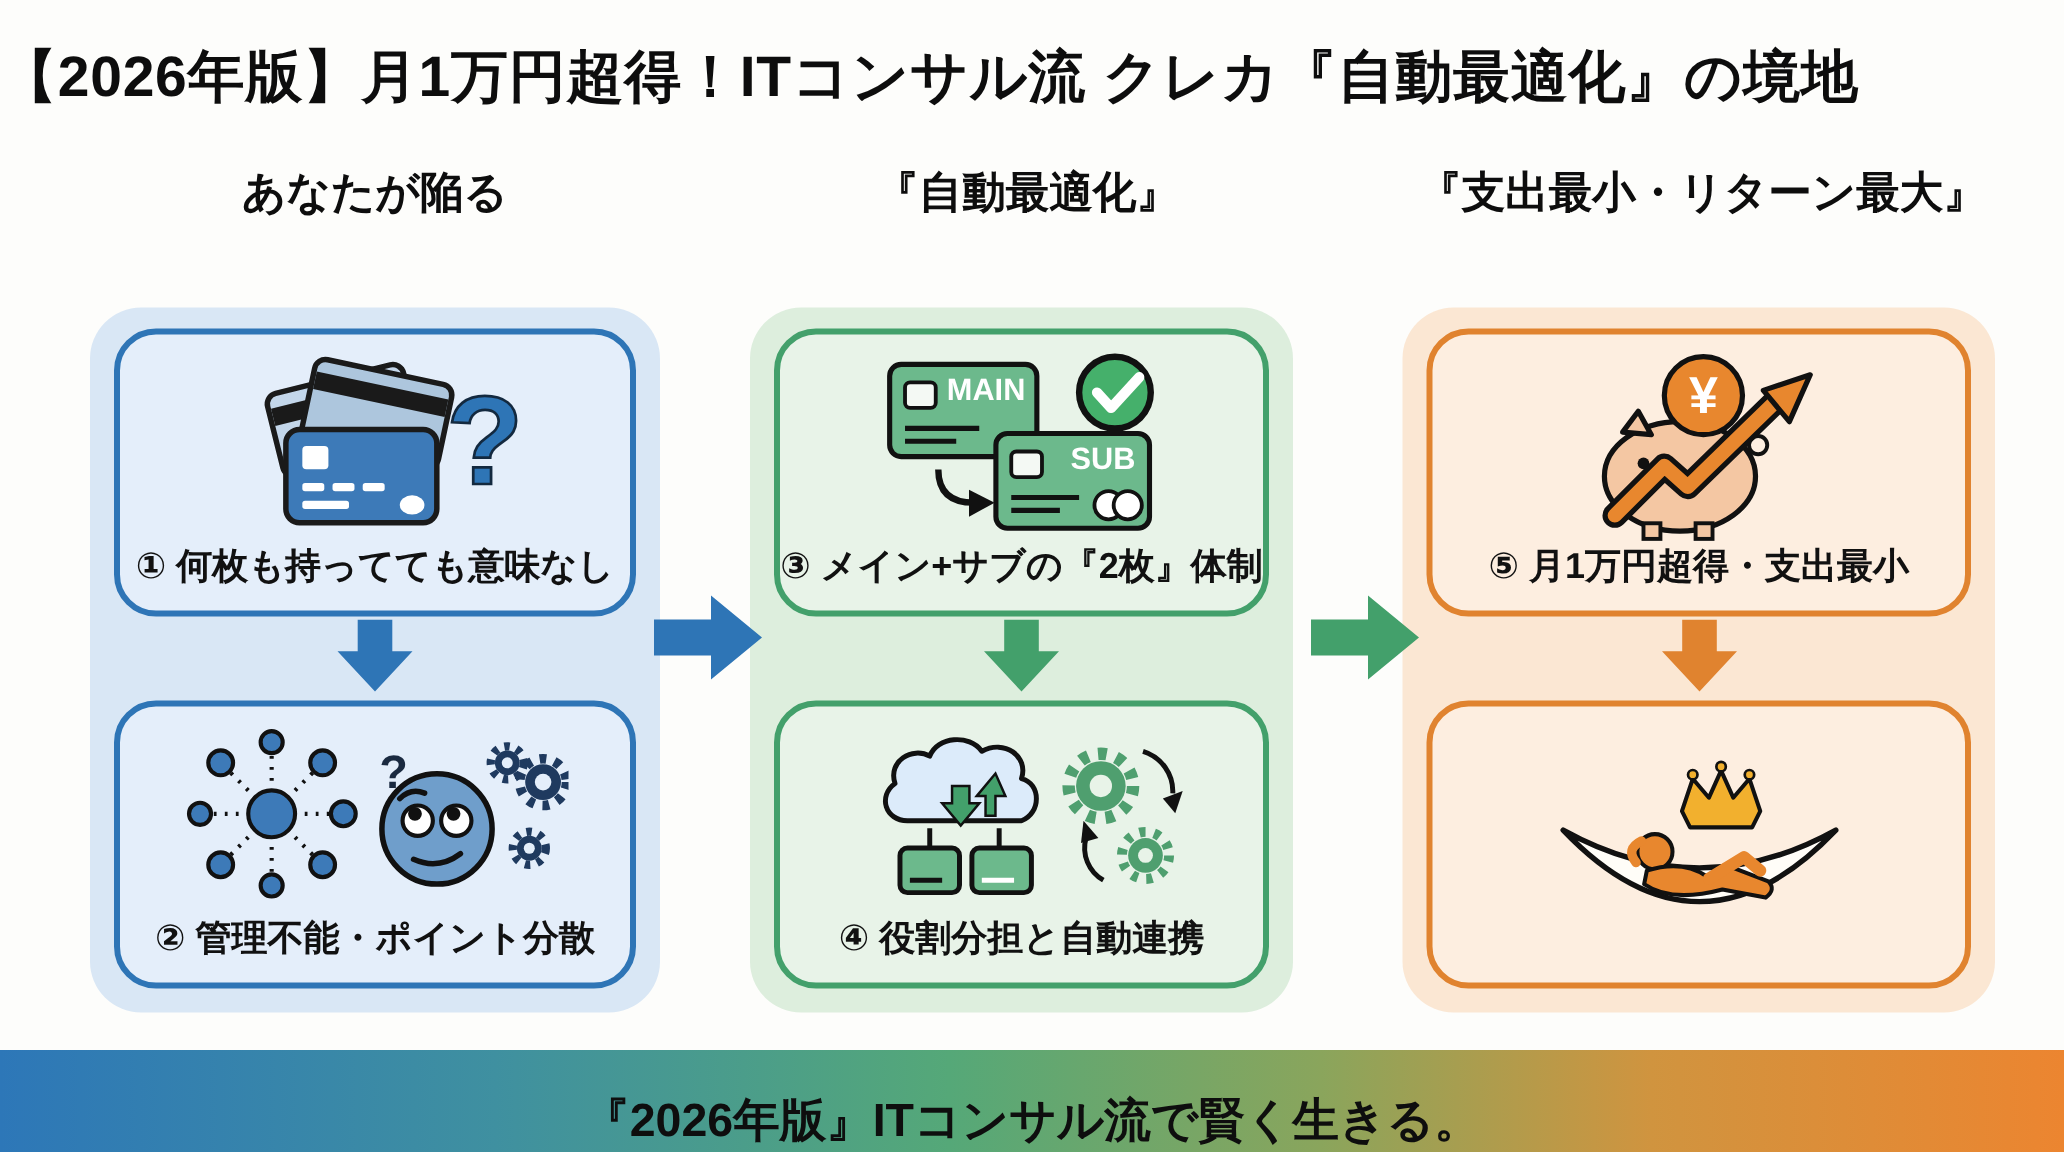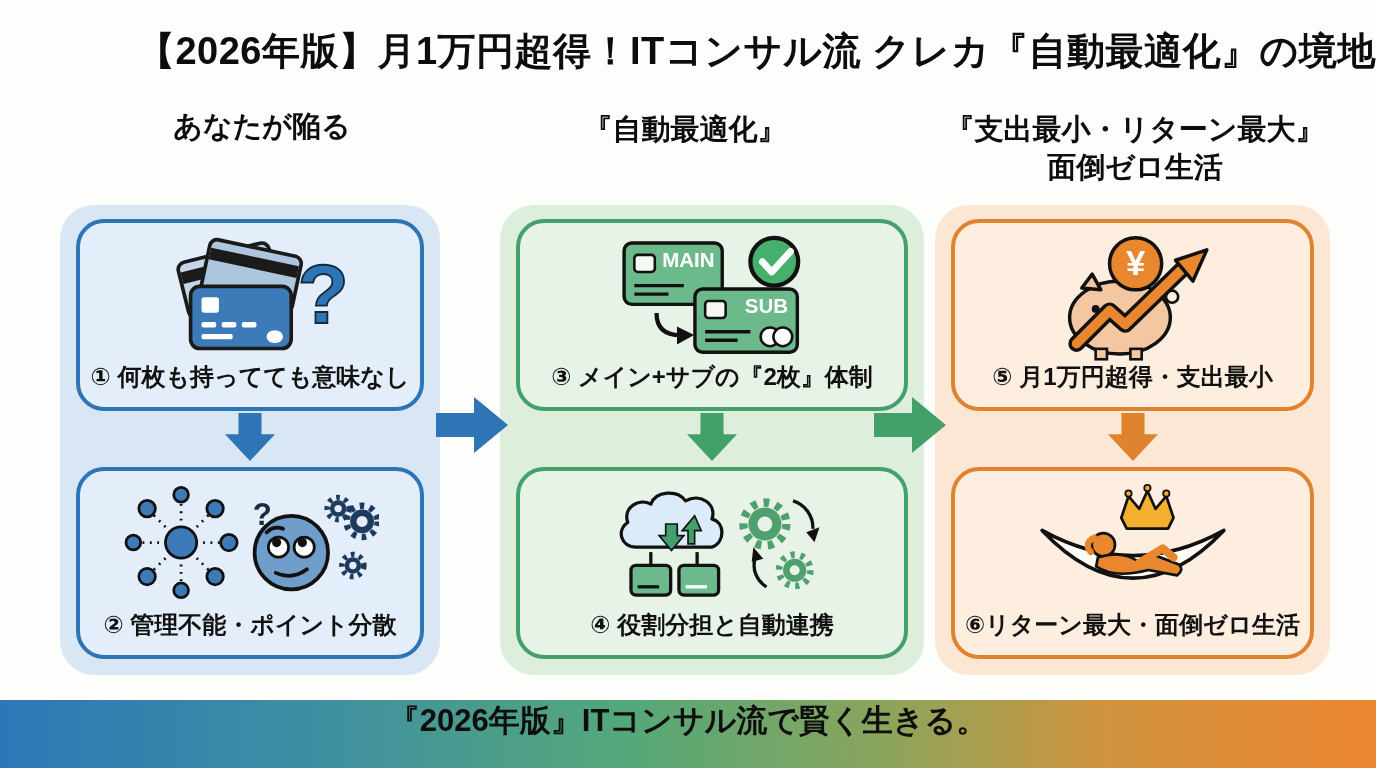--- a/index.html
+++ b/index.html
@@ -3,33 +3,33 @@
 <meta charset="utf-8">
 <style>
   html,body{margin:0;padding:0;}
   body{
     width:1376px;height:768px;position:relative;overflow:hidden;
     background:#fdfdfb;
     font-family:"Liberation Sans","DejaVu Sans",sans-serif;
     color:#0d0d0d;
   }
   .main-title{
-    position:absolute;top:26px;left:0;right:0;text-align:right;
+    position:absolute;top:26px;left:0;right:0;text-align:left;
     font-size:38px;font-weight:800;letter-spacing:0.5px;
   }
   .col-heading{
     position:absolute;top:110px;text-align:center;
     font-weight:800;font-size:29px;line-height:1.32;
   }
-  #heading-0{left:52px;width:420px;font-family:Liberation Mono, monospace;}
+  #heading-0{left:40px;width:420px;}
   #heading-1{left:480px;width:410px;}
   #heading-2{left:905px;width:460px;}
   .panel{position:absolute;top:205px;height:470px;border-radius:34px;}
   #panel-0{left:60px;width:380px;background:#d9e7f5;}
-  #panel-1{left:500px;width:424px;background:#ddeedd;}
+  #panel-1{left:500px;width:362px;background:#ddeedd;}
   #panel-2{left:935px;width:395px;background:#fbe7d3;}
   .inner-box{
     position:absolute;left:16px;right:16px;height:192px;
     border-radius:28px;display:flex;flex-direction:column;align-items:center;
     box-sizing:border-box;
   }
   .box-top{top:14px;}
   .box-bottom{top:262px;}
   .c0 .inner-box{border:4px solid #2e75b6;background:#e4eefa;}
   .c1 .inner-box{border:4px solid #43a06b;background:#e8f3e8;}
@@ -39,38 +39,37 @@
     font-weight:800;font-size:24px;color:#111;text-align:right;
     white-space:nowrap;padding:0 6px 14px;
   }
   .down-arrow{position:absolute;left:50%;transform:translateX(-50%);top:208px;width:58px;height:50px;}
   .flow-arrow{position:absolute;top:393px;width:72px;height:64px;}
   #flow-0{left:436px;}
   #flow-1{left:874px;}
   .footer{
     position:absolute;left:0;right:0;bottom:0;height:68px;
     background:linear-gradient(90deg,#2d77b8 0%,#3f90a0 24%,#55a878 46%,#8aa55c 64%,#d0943f 80%,#ec8530 100%);
-    display:flex;align-items:flex-start;justify-content:center;
+    display:flex;align-items:flex-end;justify-content:center;
   }
   .footer-text{font-size:31px;font-weight:800;color:#0e0e0e;}
 </style>
 </head>
 <body>
 
 <div class="main-title">【2026年版】月1万円超得！ITコンサル流 クレカ『自動最適化』の境地</div>
 
 <div class="col-heading" id="heading-0">
   <div>あなたが陥る</div>
 </div>
 <div class="col-heading" id="heading-1">
   <div>『自動最適化』</div>
 </div>
 <div class="col-heading" id="heading-2">
   <div>『支出最小・リターン最大』</div>
-  <div>面倒ゼロ生活</div>
 </div>
 
 <div class="panel c0" id="panel-0">
   <div class="inner-box box-top">
     <div class="icon-area">
       <svg width="215" height="128" viewBox="0 0 235 135">
         <g transform="rotate(-14 95 48)">
           <rect x="42" y="20" width="102" height="62" rx="8" fill="#c3d6ea" stroke="#1a1a1a" stroke-width="4"></rect>
           <rect x="44" y="30" width="98" height="13" fill="#1a1a1a"></rect>
         </g>
@@ -234,21 +233,20 @@
         <circle cx="120" cy="15" r="3.5" fill="#f2b02e" stroke="#111111" stroke-width="2"></circle>
         <circle cx="141" cy="9" r="3.5" fill="#f2b02e" stroke="#111111" stroke-width="2"></circle>
         <circle cx="162" cy="15" r="3.5" fill="#f2b02e" stroke="#111111" stroke-width="2"></circle>
         <path d="M24 56 Q125 112 226 56 Q125 162 24 56 Z" fill="#fffdf8" stroke="#111111" stroke-width="4" stroke-linejoin="round"></path>
         <circle cx="92" cy="72" r="13" fill="#e8872e" stroke="#111111" stroke-width="3"></circle>
         <path d="M82 64 q-12 6 -4 16" fill="none" stroke="#e8872e" stroke-width="7" stroke-linecap="round"></path>
         <path d="M86 86 Q112 78 130 90 L150 84 L176 94 Q182 100 174 106 L142 100 Q104 110 84 96 Z" fill="#e8872e" stroke="#111111" stroke-width="3" stroke-linejoin="round"></path>
         <path d="M132 92 L158 76 L170 86" fill="none" stroke="#e8872e" stroke-width="9" stroke-linecap="round" stroke-linejoin="round"></path>
       </svg>
     </div>
-    <div class="box-label">⑥リターン最大・面倒ゼロ生活</div>
   </div>
 </div>
 
 <svg class="flow-arrow" id="flow-0" viewBox="0 0 72 64">
   <polygon points="0,20 38,20 38,4 72,32 38,60 38,44 0,44" fill="#2e75b6"></polygon>
 </svg>
 <svg class="flow-arrow" id="flow-1" viewBox="0 0 72 64">
   <polygon points="0,20 38,20 38,4 72,32 38,60 38,44 0,44" fill="#43a06b"></polygon>
 </svg>
 

